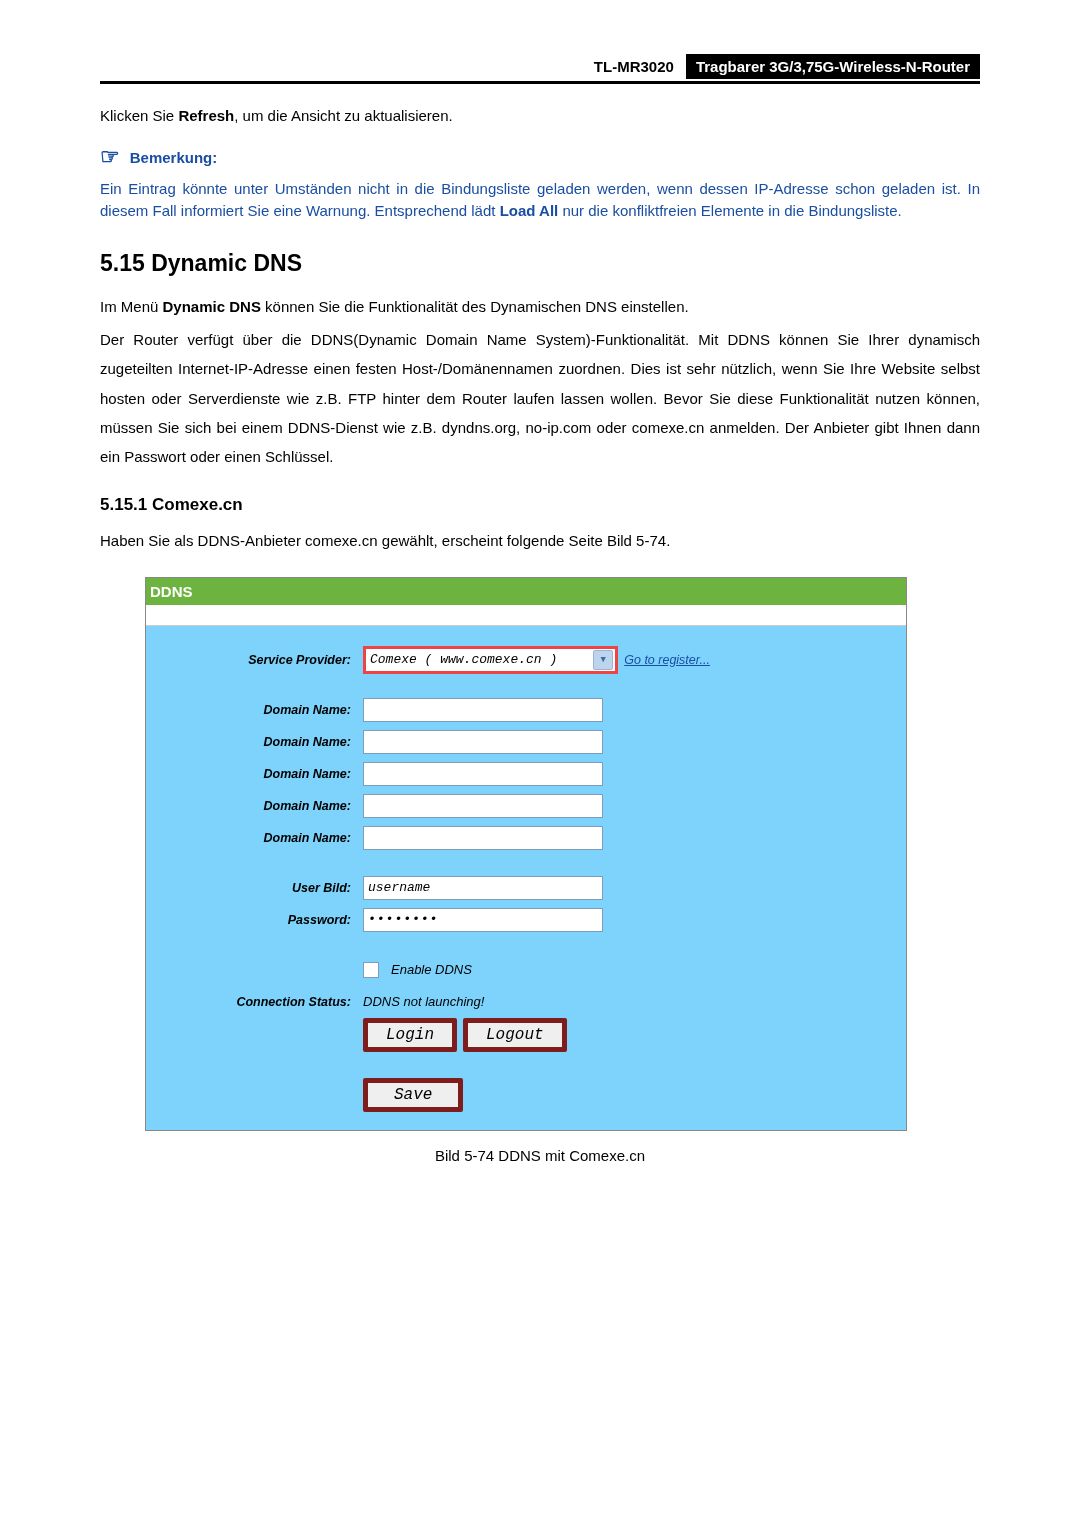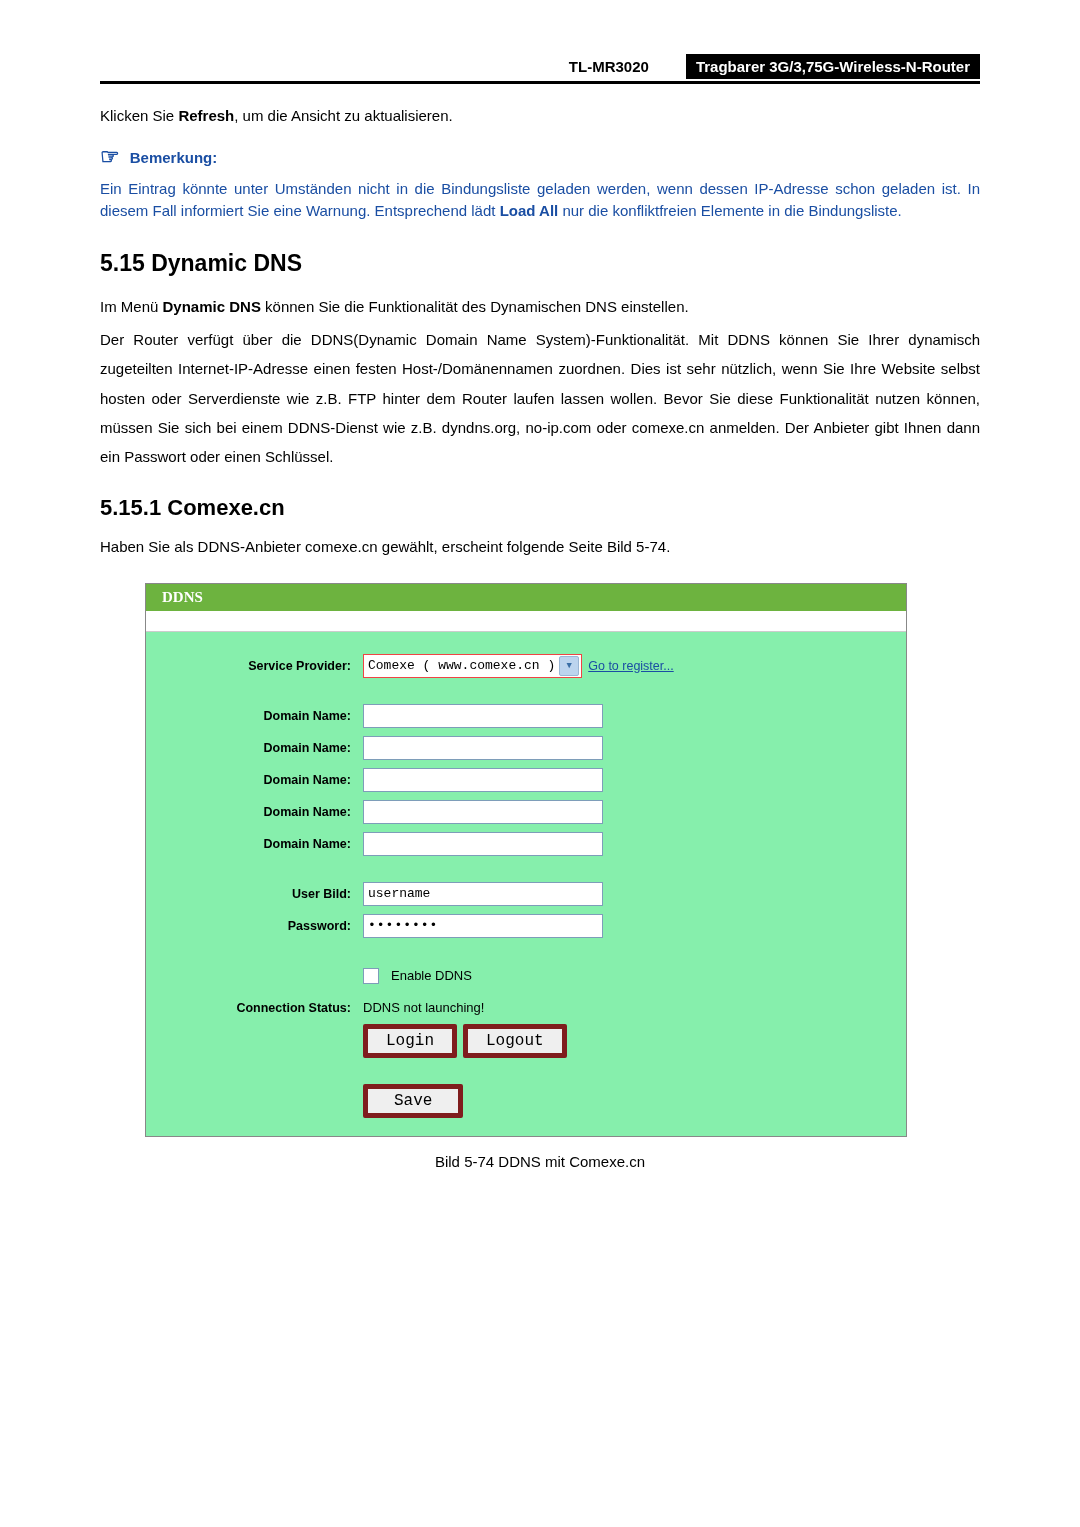--- a/index.html
+++ b/index.html
@@ -17,21 +17,20 @@
     padding: 54px 100px 40px 100px;
     position: relative;
   }
   .hdr-bar {
     border-bottom: 3px solid #000;
     padding-bottom: 2px;
     margin-bottom: 22px;
     display: flex;
     justify-content: flex-end;
     align-items: flex-start;
-    gap: 25px;
   }
   .hdr-model {
     font-weight: bold;
     font-size: 15px;
     padding: 4px 10px 4px 10px;
     margin-right: 2px;
   }
   .hdr-title {
     background: #000;
     color: #fff;
@@ -59,81 +58,82 @@
     color: #1a4ea3;
     text-align: justify;
     line-height: 1.45;
   }
   .h2 {
     font-size: 23px;
     font-weight: bold;
     margin: 28px 0 20px 0;
   }
   .h3 {
-    font-size: 22px;
+    font-size: 17px;
     font-weight: bold;
     margin: 24px 0 16px 0;
   }
   .justify {
     text-align: justify;
     line-height: 1.95;
   }
   .bold { font-weight: bold; }
 
   
   .figwrap {
     margin: 25px 0 10px 45px;
     width: 760px;
     border: 1px solid #888;
   }
   .fig-title {
     background: #6db33f;
     color: #fff;
     font-weight: bold;
     font-size: 15px;
-    padding: 5px 16px;
-    font-family: Liberation Serif, serif;
+    padding: 5px 4px;
   }
   .fig-gap {
     height: 20px;
     background: #fff;
     border-bottom: 1px solid #ccc;
   }
   .fig-body {
-    background: #86efac;
+    background: #7dd3fc;
     padding: 18px 0 18px 0;
     font-size: 13px;
     color: #000;
+    font-style: italic;
   }
   .frow {
     display: flex;
     align-items: center;
     min-height: 32px;
   }
   .flabel {
     width: 205px;
     text-align: right;
     font-weight: bold;
     font-size: 12.5px;
     padding-right: 12px;
   }
   .fctrl {
     display: flex;
     align-items: center;
     gap: 6px;
   }
   .sel {
-    border: 1px solid #ef4444;
+    border: 3px solid #ef4444;
     background: #fff;
     font-family: "Courier New", monospace;
     font-size: 13px;
     height: 22px;
     display: inline-flex;
     align-items: center;
     padding: 0 2px 0 4px;
+    gap: 32px;
   }
   .sel .arrow {
     background: #bcd4ee;
     width: 18px;
     height: 18px;
     margin-left: 4px;
     display: inline-flex;
     align-items: center;
     justify-content: center;
     font-size: 9px;

